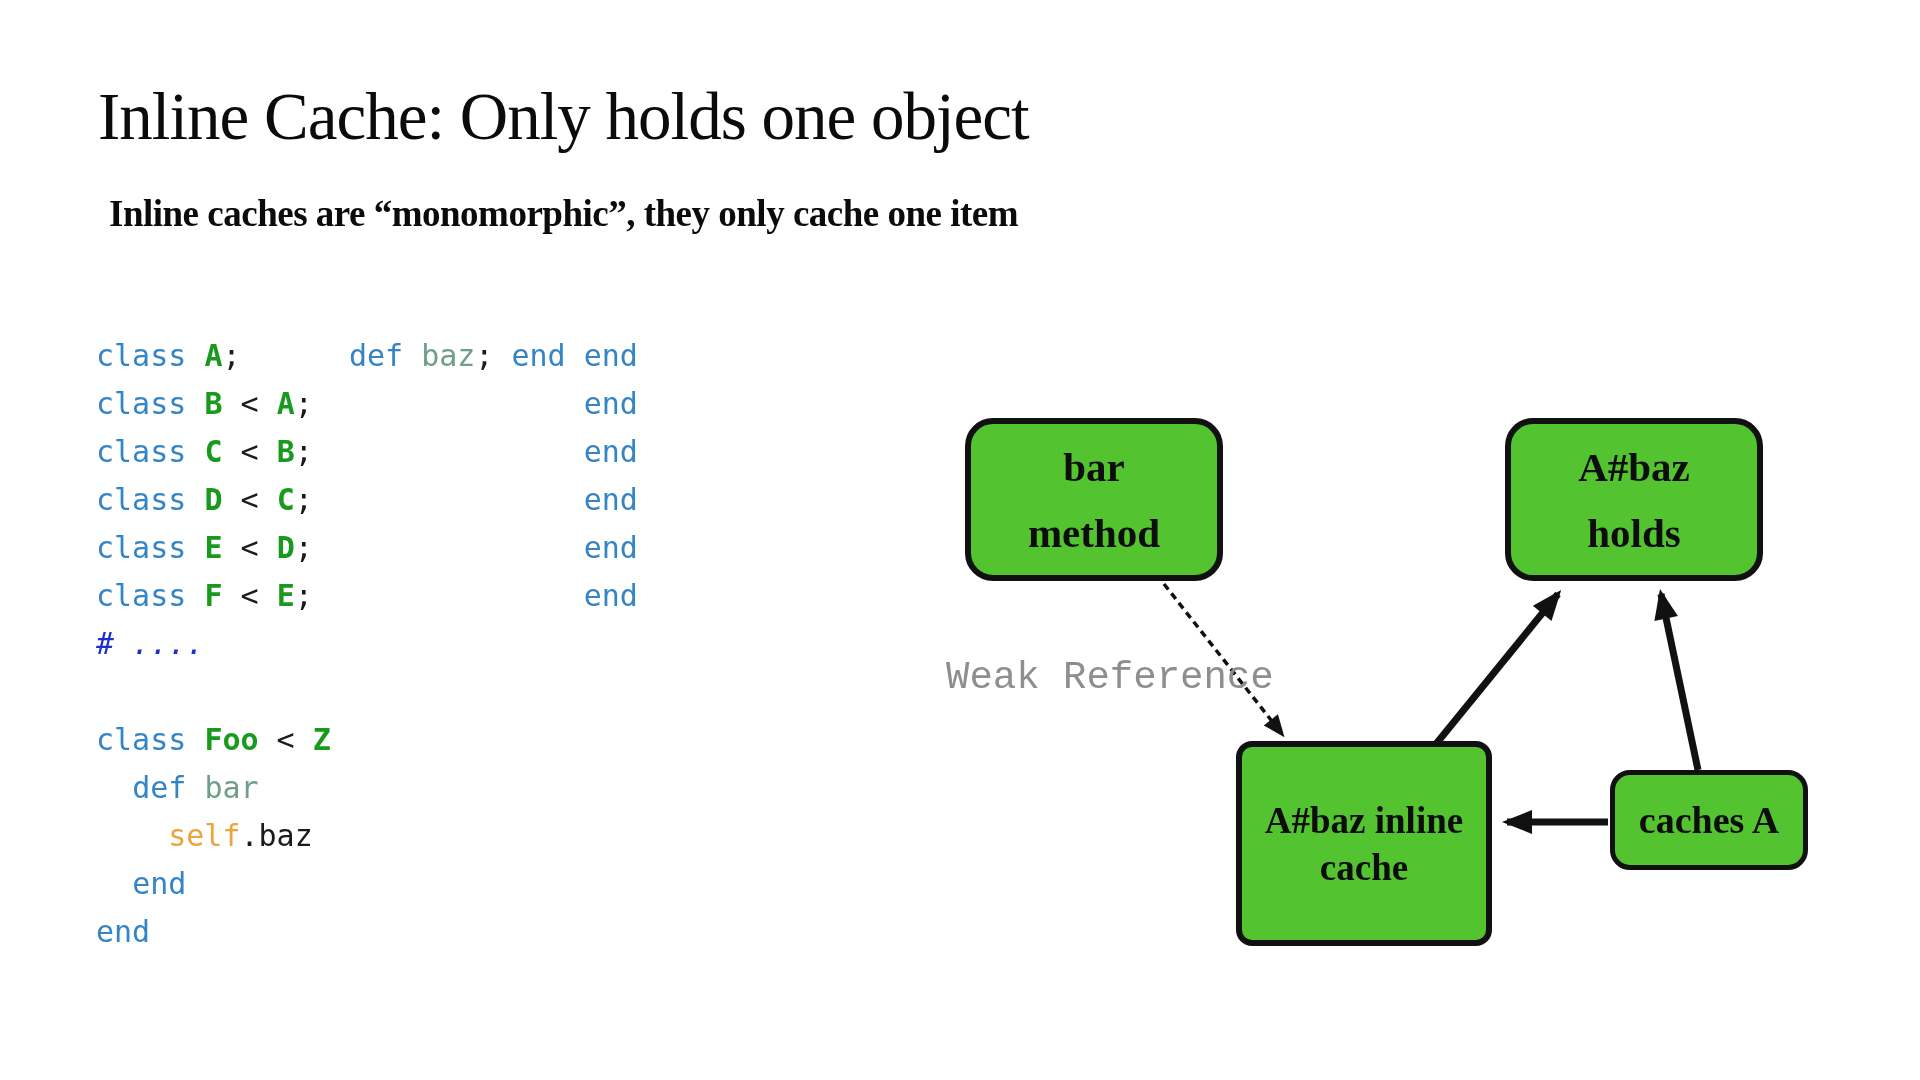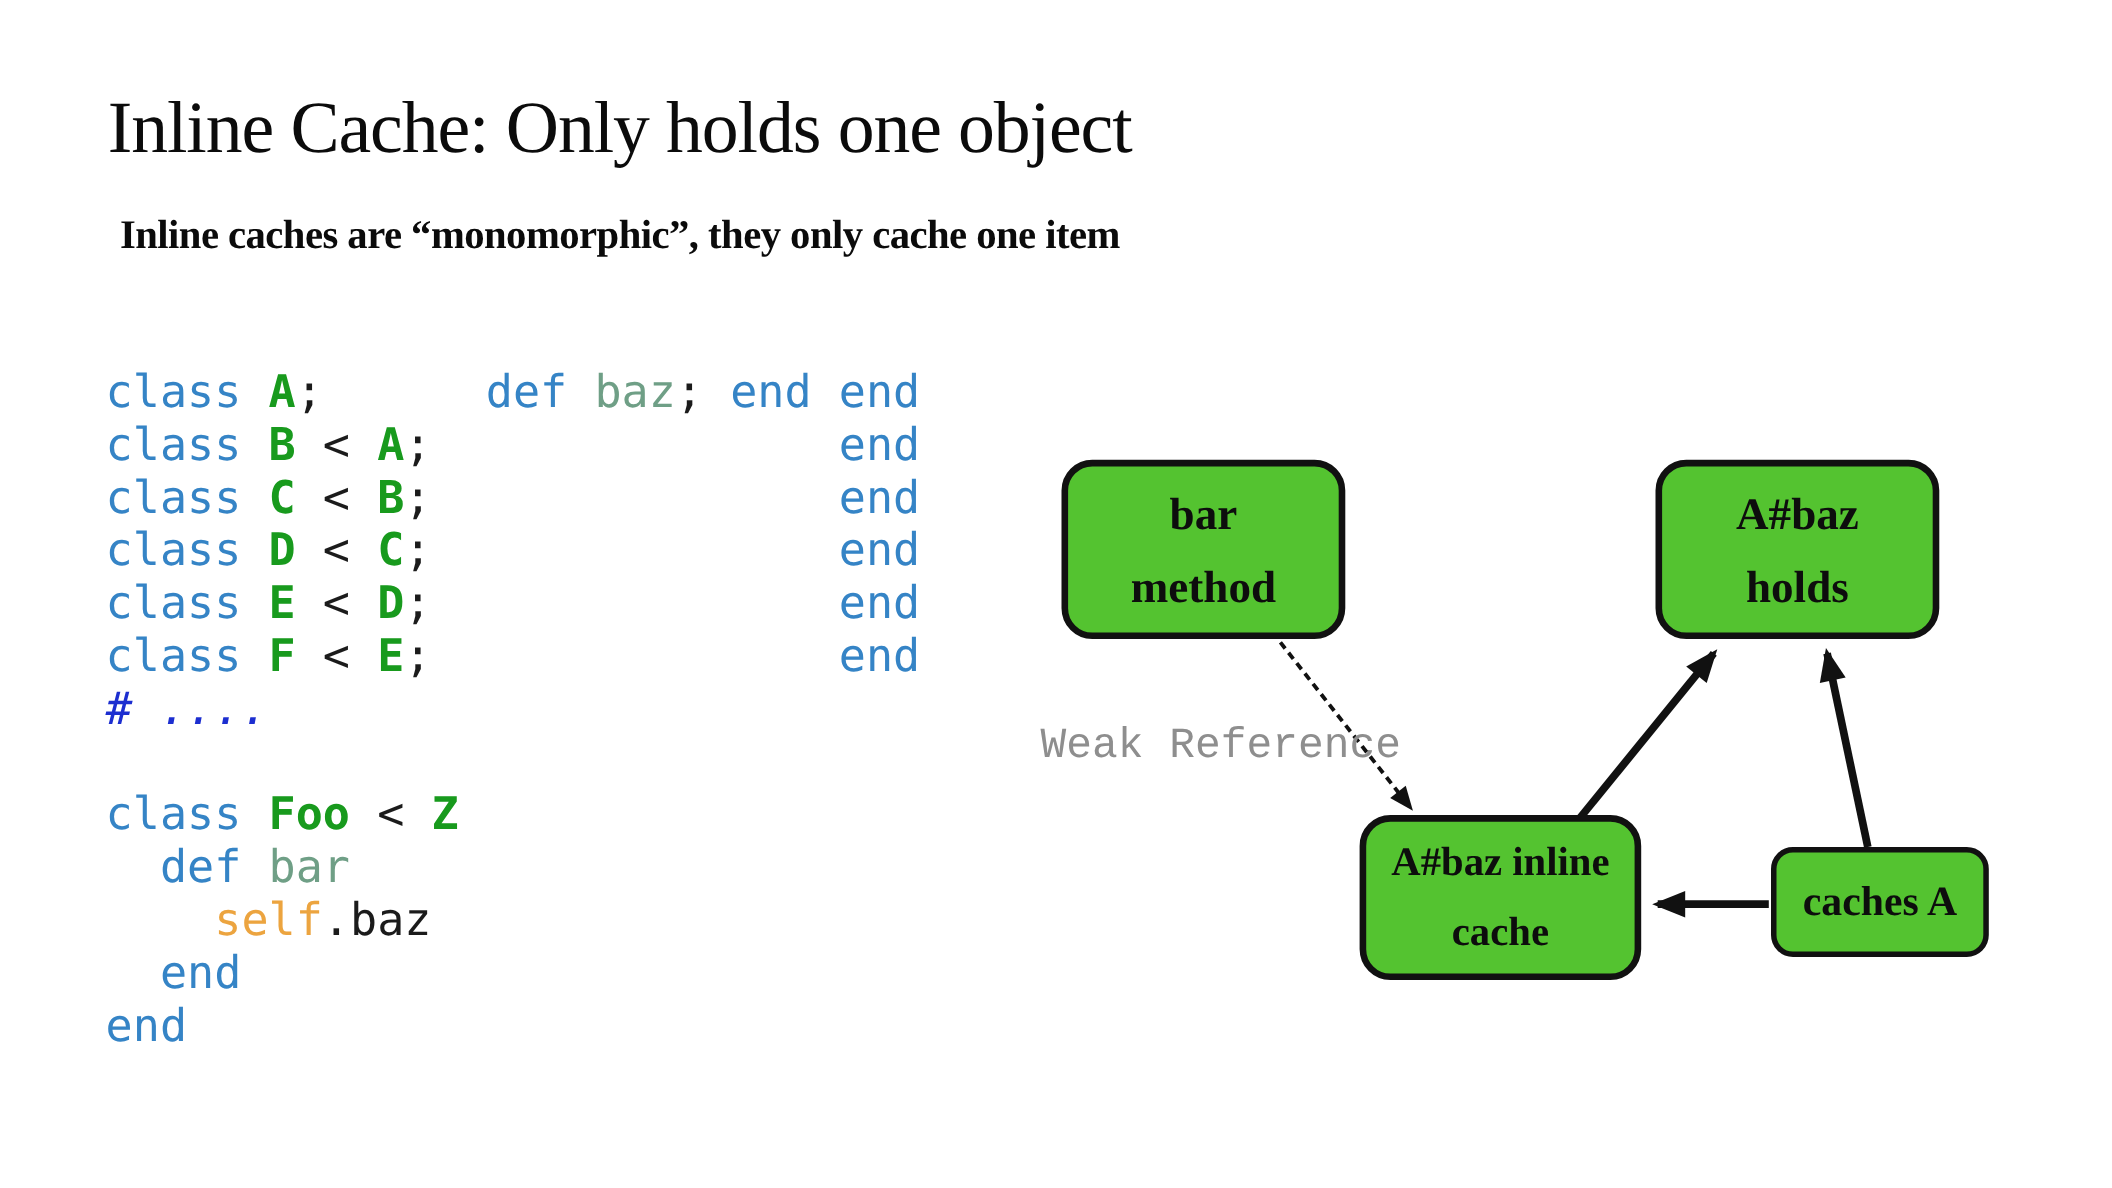--- a/index.html
+++ b/index.html
@@ -14,21 +14,21 @@
   }
   .subtitle{
     position:absolute;left:99px;top:192px;
     font-size:37px;font-weight:bold;letter-spacing:-0.5px;color:#0b0b0b;
     font-family:"Liberation Serif", serif;
     margin-left:10px;
   }
   .code{
     position:absolute;left:96px;top:332px;margin:0;
     font-family:"DejaVu Sans Mono", monospace;
-    font-size:41px;line-height:48px;white-space:pre;
+    font-size:30px;line-height:48px;white-space:pre;
     font-variant-ligatures:none;
   }
   .code-line{height:48px;}
   .tk-kw{color:var(--c-kw);}
   .tk-cn{color:var(--c-cn);font-weight:bold;}
   .tk-mn{color:var(--c-mn);}
   .tk-cm{color:var(--c-cm);font-style:italic;}
   .tk-sf{color:var(--c-sf);}
   .tk-pl{color:var(--c-pl);}
 
@@ -37,21 +37,21 @@
   .node{
     position:absolute;z-index:2;box-sizing:border-box;
     background:var(--node-fill);border:6px solid var(--node-border);
     border-radius:28px;display:flex;align-items:center;justify-content:center;
     text-align:center;color:#0d0d0d;font-weight:bold;
     font-family:"Liberation Serif", serif;
   }
   .node span{white-space:pre-line;}
   #node-bar-method   {left:965px; top:418px; width:258px; height:163px; font-size:41px; line-height:66px;}
   #node-abaz-method  {left:1505px;top:418px; width:258px; height:163px; font-size:41px; line-height:66px;}
-  #node-abaz-inline-cache{left:1236px;top:741px;width:256px;height:150px;font-size:37px;line-height:64px;}
+  #node-abaz-inline-cache{left:1236px;top:741px;width:256px;height:205px;font-size:37px;line-height:47px;border-radius:16px;}
   #node-class-a      {left:1610px;top:770px; width:198px; height:100px; font-size:38px; line-height:44px; border-radius:20px; border-width:5px;}
 
   .edge-label{
     position:absolute;left:946px;top:656px;z-index:2;
     font-family:Liberation Mono, monospace;
     font-size:39px;color:var(--edge-label);
   }
 </style>
 </head>
 <body>

